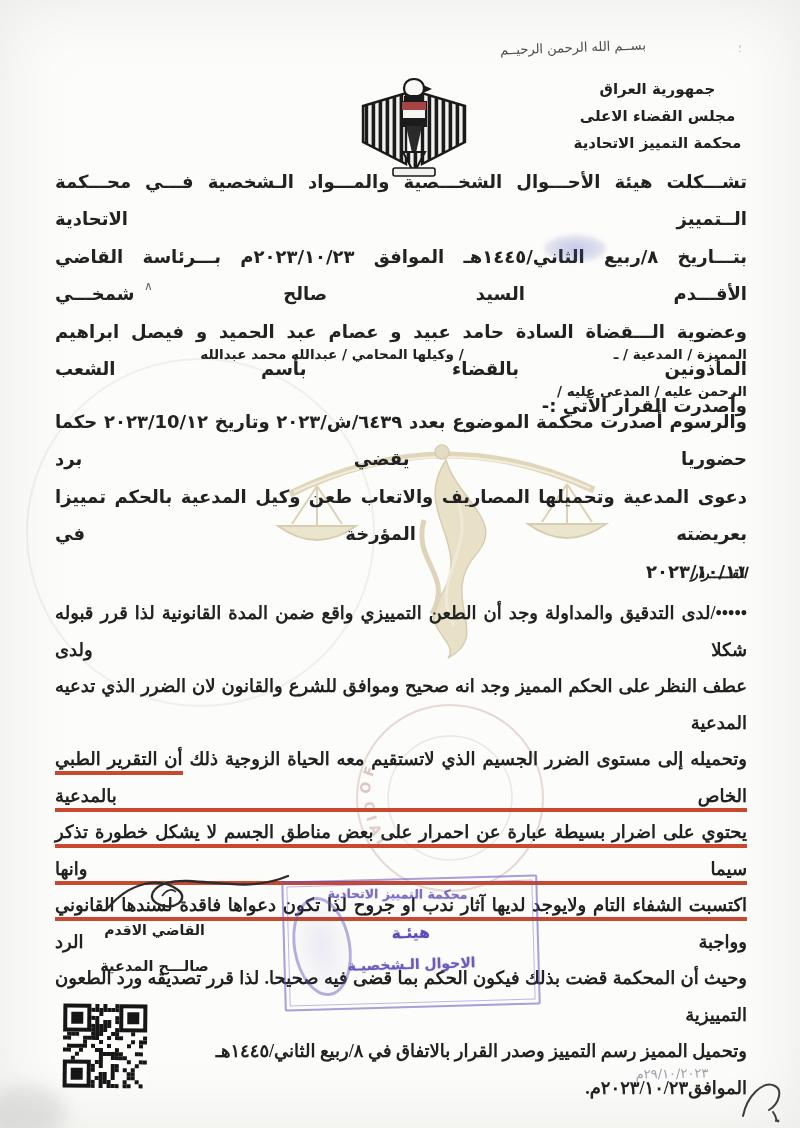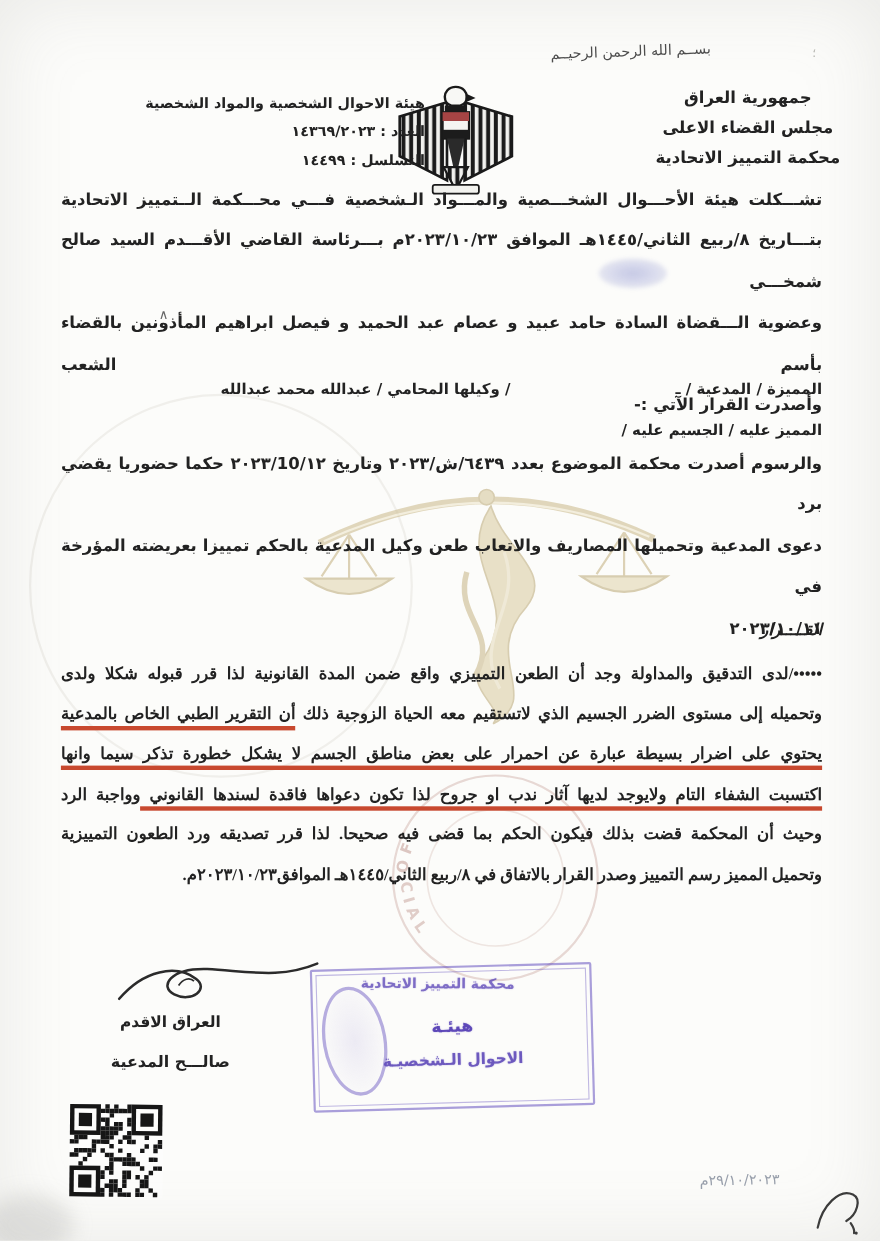--- a/index.html
+++ b/index.html
@@ -6,28 +6,28 @@
   .page{
     position:relative;width:800px;height:1128px;margin:0 auto;
     background:#fcfcfa;overflow:hidden;direction:rtl;
     font-family:"DejaVu Sans",sans-serif;color:#222;
   }
   .page::after{content:"";position:absolute;inset:0;pointer-events:none;
     box-shadow:inset 0 0 70px rgba(120,120,112,.14);}
   
   .basmala{position:absolute;top:40px;left:468px;width:210px;text-align:center;
     font-size:13px;color:#4d4d4d;transform:rotate(-2deg);letter-spacing:.5px;}
-  .hdr-right{position:absolute;top:76px;left:567px;width:225px;text-align:center;}
+  .hdr-right{position:absolute;top:76px;left:545px;width:225px;text-align:center;}
   .hdr-right .doc-line{font-size:15px;line-height:27px;text-align:center !important;}
   .hdr-left{position:absolute;top:82px;left:58px;width:328px;text-align:right;
     font-weight:bold;font-size:13px;line-height:26px;}
   .hdr-left .row{white-space:nowrap;}
   .emblem{position:absolute;top:76px;left:356px;}
   
-  .doc-line{font-weight:bold;font-size:15px;line-height:37.4px;text-align:right;}
+  .doc-line{font-weight:bold;font-size:18px;line-height:37.4px;text-align:right;}
   .doc-line.fill{text-align:justify;text-align-last:justify;}
   .intro{position:absolute;top:163px;left:55px;width:692px;}
   .parties{position:absolute;top:336px;left:55px;width:692px;font-weight:bold;
     font-size:13.6px;line-height:37px;}
   .parties .row1{display:flex;align-items:baseline;}
   .parties .gap{display:inline-block;width:150px;}
   .claim{position:absolute;top:403px;left:55px;width:692px;}
   .decision-heading{position:absolute;top:565px;left:55px;width:692px;
     font-weight:bold;font-size:14.5px;text-align:right;font-style:italic;}
   .decision{position:absolute;top:595px;left:55px;width:692px;}
@@ -128,77 +128,65 @@
     <path d="M67,9 l9,4 -9,4 z" fill="#1a1a1a"></path>
     <rect x="48" y="20" width="20" height="6" fill="#1a1a1a"></rect>
     <rect x="46" y="26" width="24" height="24" fill="#f5f5f2" stroke="#1a1a1a" stroke-width="2"></rect>
     <rect x="46" y="26" width="24" height="8" fill="#a64444"></rect>
     <rect x="46" y="42" width="24" height="8" fill="#1c1c1c"></rect>
     <path d="M50,50 L58,86 L66,50 Z" fill="#2a2a2a"></path>
     <path d="M47,76 L58,97 L69,76 Z" fill="url(#wstripe)" stroke="#1a1a1a" stroke-width="2"></path>
     <rect x="37" y="92" width="42" height="8" rx="2" fill="#f2f2ee" stroke="#1a1a1a" stroke-width="1.6"></rect>
   </svg>
 
-  <div class="hdr-left">
-    <div class="row">
-      <span>هيئة الاحوال الشخصية والمواد الشخصية</span>
-    </div>
-    <div class="row">
-      <span>العدد :</span>
-      <span>١٤٣٦٩/٢٠٢٣</span>
-    </div>
-    <div class="row">
-      <span>التسلسل :</span>
-      <span>١٤٤٩٩</span>
-    </div>
-  </div>
 
   <div class="intro">
       <div class="doc-line fill"><span>تشـــكلت هيئة الأحـــوال الشخـــصية والمـــواد الـشخصية فـــي محـــكمة الــتمييز الاتحادية</span></div>
       <div class="doc-line fill"><span>بتـــاريخ ٨/ربيع الثاني/١٤٤٥هـ الموافق ٢٠٢٣/١٠/٢٣م بـــرئاسة القاضي الأقـــدم السيد صالح شمخـــي</span></div>
       <div class="doc-line fill"><span>وعضوية الـــقضاة السادة حامد عبيد و عصام عبد الحميد و فيصل ابراهيم المأذونين بالقضاء بأسم الشعب</span></div>
       <div class="doc-line"><span>وأصدرت القرار الآتي :-</span></div>
     </div>
 
   <div class="ink-blot"></div>
   <div class="pen-caret">∧</div>
 
   <div class="parties">
     <div class="row1">
       <span>المميزة / المدعية / ـ</span>
       <span class="gap"></span>
       <span>/ وكيلها المحامي / عبدالله محمد عبدالله</span>
     </div>
     <div class="row2">
-      <span>المميز عليه / الجسيم عليه /</span>
+      <span>الرحمن عليه / المدعى عليه /</span>
     </div>
   </div>
 
   <div class="claim">
       <div class="doc-line fill"><span>والرسوم أصدرت محكمة الموضوع بعدد ٦٤٣٩/ش/٢٠٢٣ وتاريخ ٢٠٢٣/10/١٢ حكما حضوريا يقضي برد</span></div>
       <div class="doc-line fill"><span>دعوى المدعية وتحميلها المصاريف والاتعاب طعن وكيل المدعية بالحكم تمييزا بعريضته المؤرخة في</span></div>
       <div class="doc-line"><span>٢٠٢٣/١٠/١١</span></div>
     </div>
 
   <div class="decision-heading">القـــــرار</div>
   <div class="decision">
       <div class="doc-line fill"><span>•••••/لدى التدقيق والمداولة وجد أن الطعن التمييزي واقع ضمن المدة القانونية لذا قرر قبوله شكلا ولدى</span></div>
+      <div class="doc-line fill"><span>عطف النظر على الحكم المميز وجد انه صحيح وموافق للشرع والقانون لان الضرر الذي تدعيه المدعية</span></div>
       <div class="doc-line fill"><span>وتحميله إلى مستوى الضرر الجسيم الذي لاتستقيم معه الحياة الزوجية ذلك </span><span class="red-underline">أن التقرير الطبي الخاص بالمدعية</span></div>
       <div class="doc-line fill"><span class="red-underline">يحتوي على اضرار بسيطة عبارة عن احمرار على بعض مناطق الجسم لا يشكل خطورة تذكر سيما وانها</span></div>
       <div class="doc-line fill"><span class="red-underline">اكتسبت الشفاء التام ولايوجد لديها آثار ندب او جروح لذا تكون دعواها فاقدة لسندها القانوني </span><span>وواجبة الرد</span></div>
       <div class="doc-line fill"><span>وحيث أن المحكمة قضت بذلك فيكون الحكم بما قضى فيه صحيحا. لذا قرر تصديقه ورد الطعون التمييزية</span></div>
       <div class="doc-line"><span>وتحميل المميز رسم التمييز وصدر القرار بالاتفاق في ٨/ربيع الثاني/١٤٤٥هـ الموافق٢٠٢٣/١٠/٢٣م.</span></div>
     </div>
 
   <svg class="sig-flourish" width="195" height="55" viewBox="0 0 195 55">
     <path d="M6,42 C28,16 58,10 76,24 C88,33 72,46 56,38 C42,31 52,14 86,15 C124,17 152,24 186,10" fill="none" stroke="#2b2b2b" stroke-width="2.3" stroke-linecap="round"></path>
     <path d="M60,30 c4,-6 10,-8 14,-4" fill="none" stroke="#2b2b2b" stroke-width="1.6"></path>
   </svg>
   <div class="sig-block">
-    <div>العراق الاقدم</div>
+    <div>القاضي الاقدم</div>
     <div class="sig-name">صالـــح المدعية</div>
   </div>
 
   <div class="stamp">
     <div class="stamp-inner"></div>
     <div class="stamp-l1">محكمة التمييز الاتحادية</div>
     <div class="stamp-l2">هيئـة</div>
     <div class="stamp-l3">الاحوال الـشخصيـة</div>
     <div class="stamp-oval"></div>
   </div>

